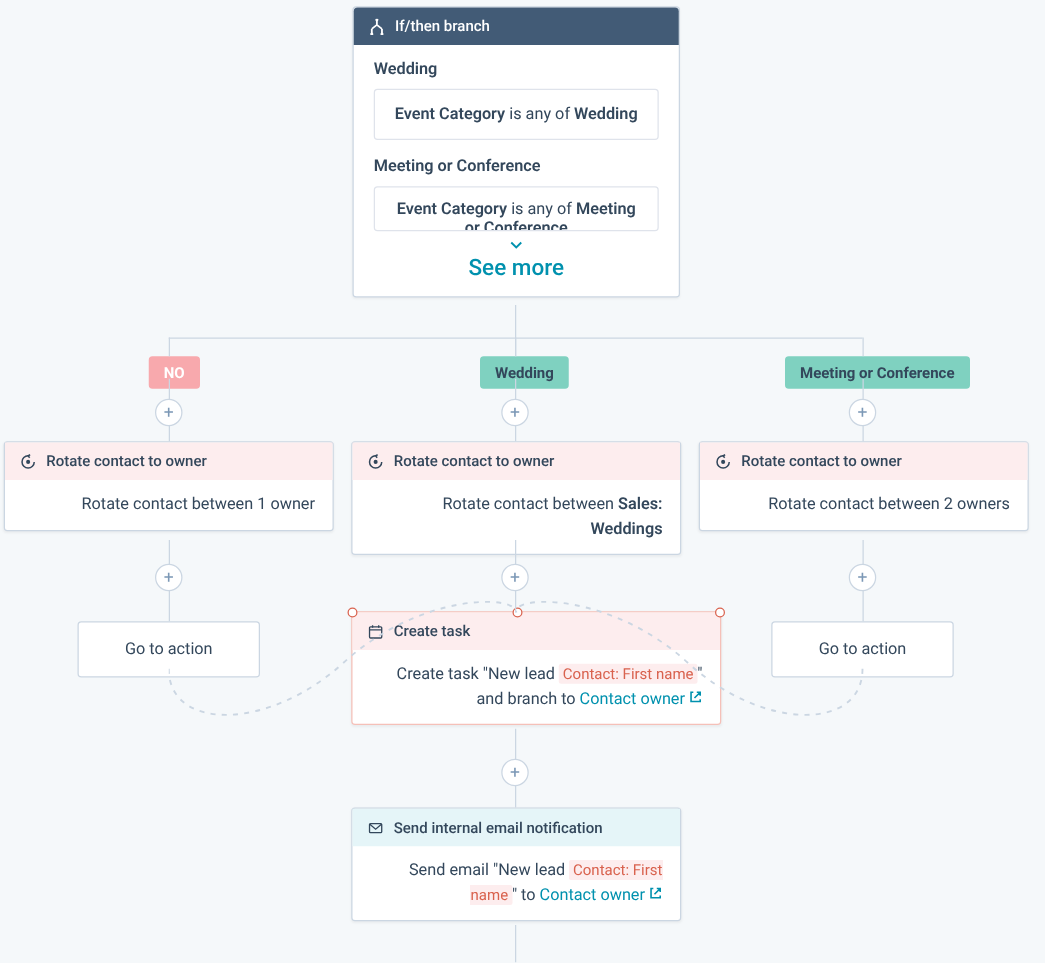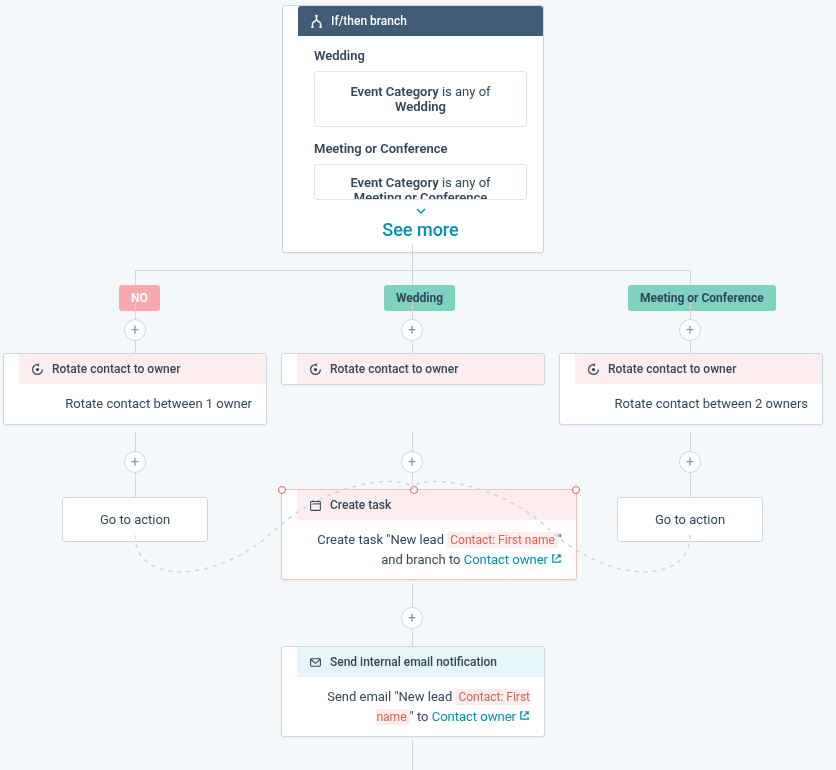--- a/index.html
+++ b/index.html
@@ -1,19 +1,19 @@
 <!DOCTYPE html>
 <html><head>
 <meta charset="utf-8">
 <style>
 * { box-sizing: border-box; margin: 0; padding: 0; }
 body { font-family: -apple-system, BlinkMacSystemFont, "Segoe UI", Roboto, sans-serif; background: #f5f8fa; font-size: 13px; color: #33475b; }
 .canvas { position: relative; width: 836px; height: 770px; margin: 0 auto; }
 
-.node { position: absolute; background: #fff; border: 1px solid #cbd6e2; border-radius: 3px; box-shadow: 0 1px 2px rgba(0,0,0,0.05); padding-left: 15px; }
+.node { position: absolute; background: #fff; border: 1px solid #cbd6e2; border-radius: 3px; box-shadow: 0 1px 2px rgba(0,0,0,0.05); }
 .node-header { padding: 8px 12px; font-size: 12px; font-weight: 500; display: flex; align-items: center; gap: 8px; }
 .node-body { padding: 10px 14px; text-align: right; font-size: 13px; line-height: 1.5; }
 
 .branch-node .node-header { background: #425b76; color: #fff; border-radius: 3px 3px 0 0; }
 .branch-node .node-content { padding: 12px 16px; }
 .branch-group-title { font-weight: 600; font-size: 13px; margin-bottom: 8px; color: #33475b; }
 .condition-box { border: 1px solid #dfe3eb; padding: 12px 14px; font-size: 13px; text-align: center; border-radius: 3px; margin-bottom: 14px; }
 .see-more { text-align: center; color: #0091ae; font-size: 18px; cursor: pointer; font-weight: 500; display: flex; align-items: center; justify-content: center; gap: 3px; flex-direction: column; }
 
 .rotate-node .node-header { background: #fdedee; color: #33475b; }
@@ -123,20 +123,23 @@
 
   <div class="node rotate-node" style="left:281px; top:353px; width:264px;">
     <div class="node-header">
       <svg class="icon" viewBox="0 0 16 16">
           <path d="M8 2 a6 6 0 1 0 6 6" stroke="#33475b" stroke-width="1.5" fill="none"></path>
           <path d="M10 1 L8 2 L9.5 4" stroke="#33475b" stroke-width="1.5" fill="none"></path>
           <circle cx="8" cy="8" r="2" fill="#33475b"></circle>
         </svg>
       <span>Rotate contact to owner</span>
     </div>
+    <div class="node-body">
+      <span>Rotate contact between </span><span class="bold">Sales: Weddings</span>
+    </div>
   </div>
 
   <div class="node rotate-node" style="left:559px; top:353px; width:264px;">
     <div class="node-header">
       <svg class="icon" viewBox="0 0 16 16">
           <path d="M8 2 a6 6 0 1 0 6 6" stroke="#33475b" stroke-width="1.5" fill="none"></path>
           <path d="M10 1 L8 2 L9.5 4" stroke="#33475b" stroke-width="1.5" fill="none"></path>
           <circle cx="8" cy="8" r="2" fill="#33475b"></circle>
         </svg>
       <span>Rotate contact to owner</span>

